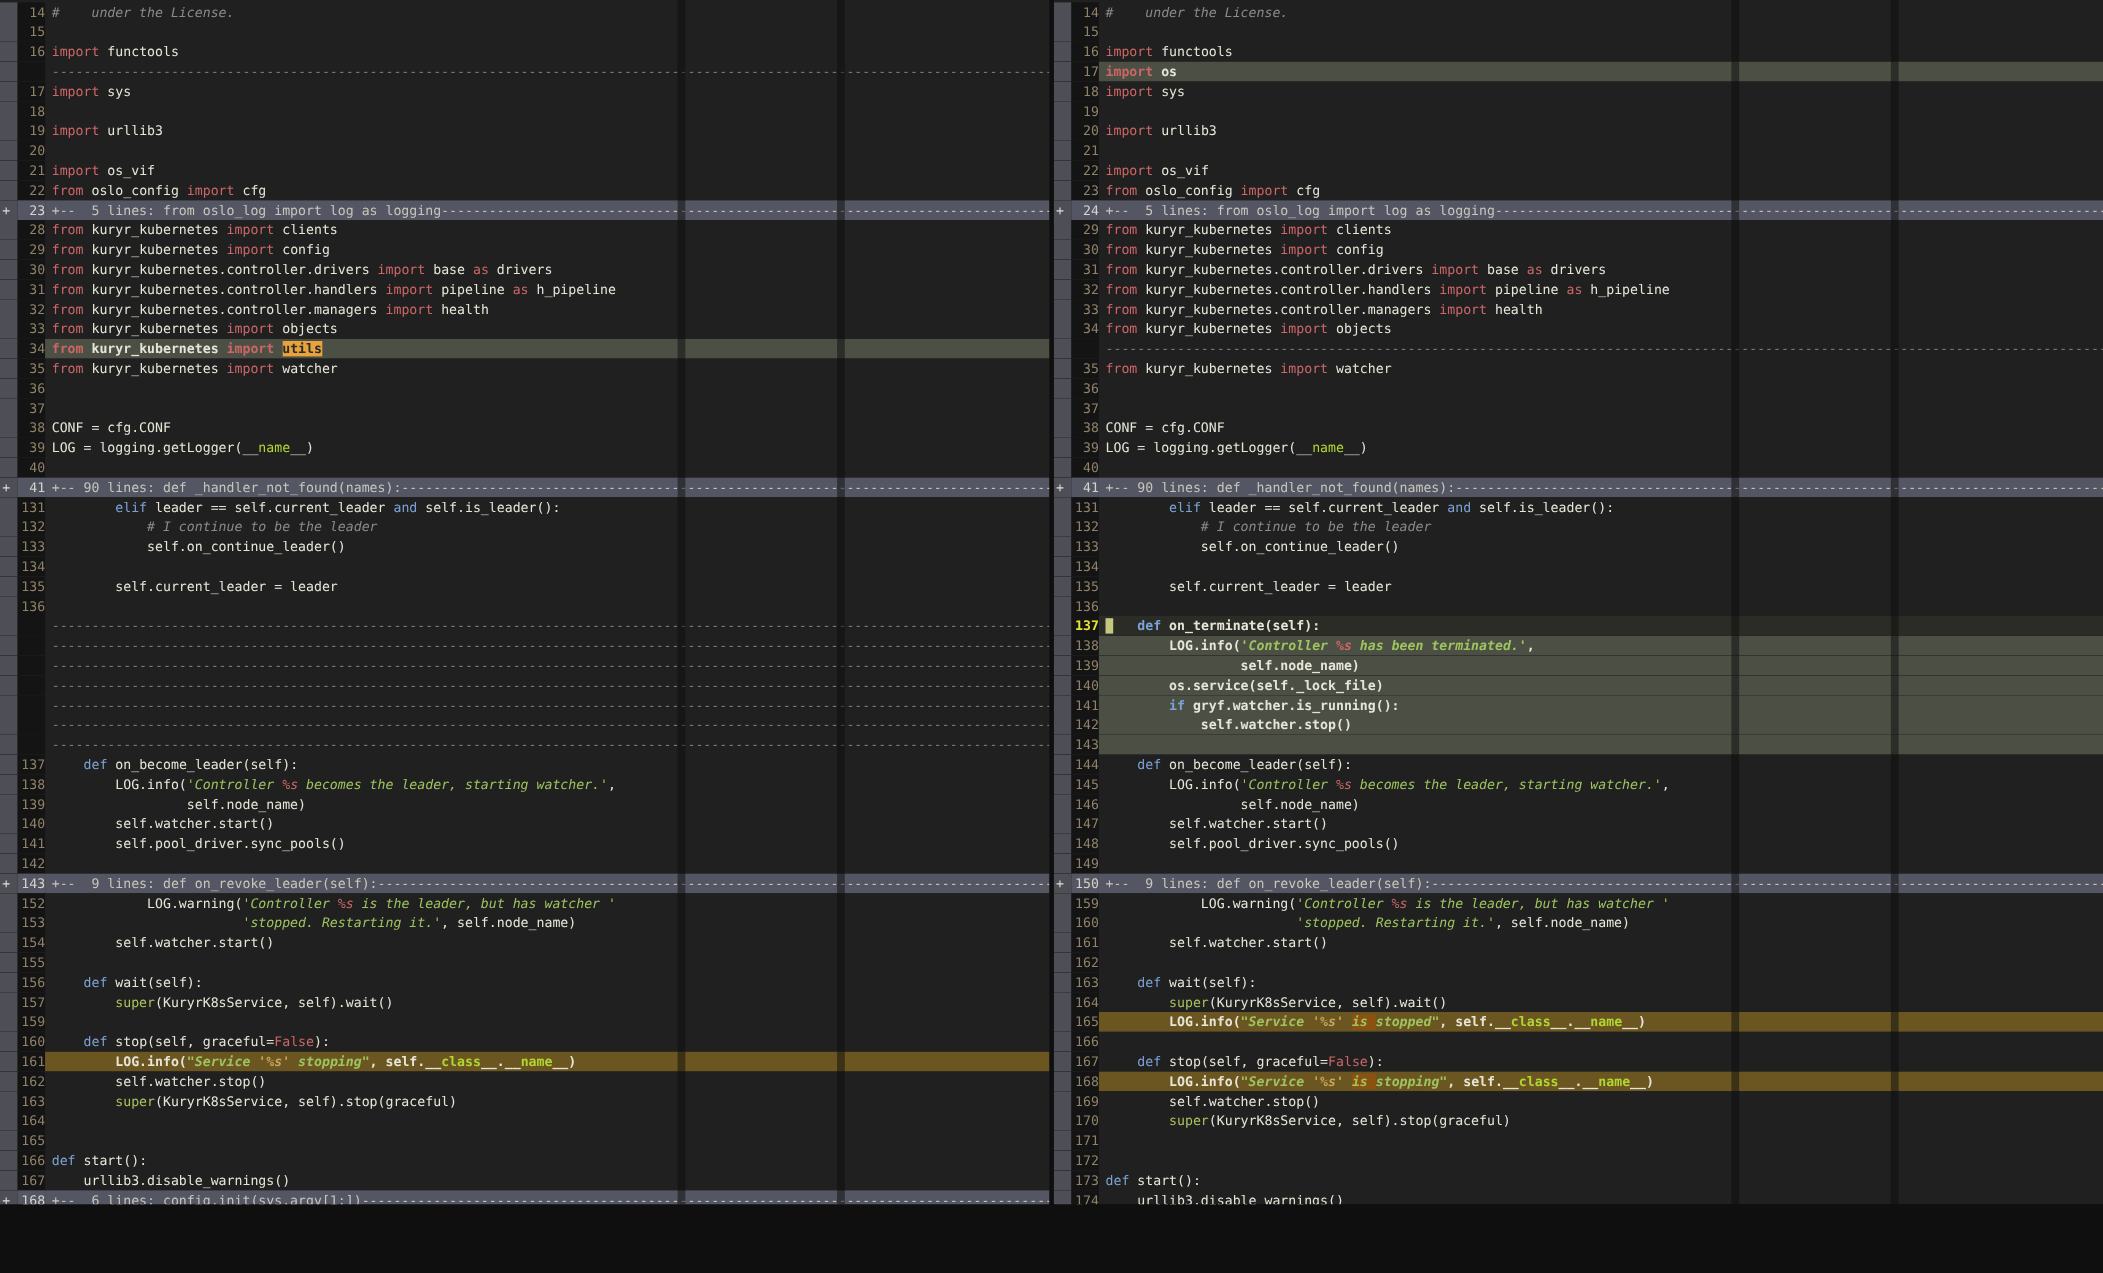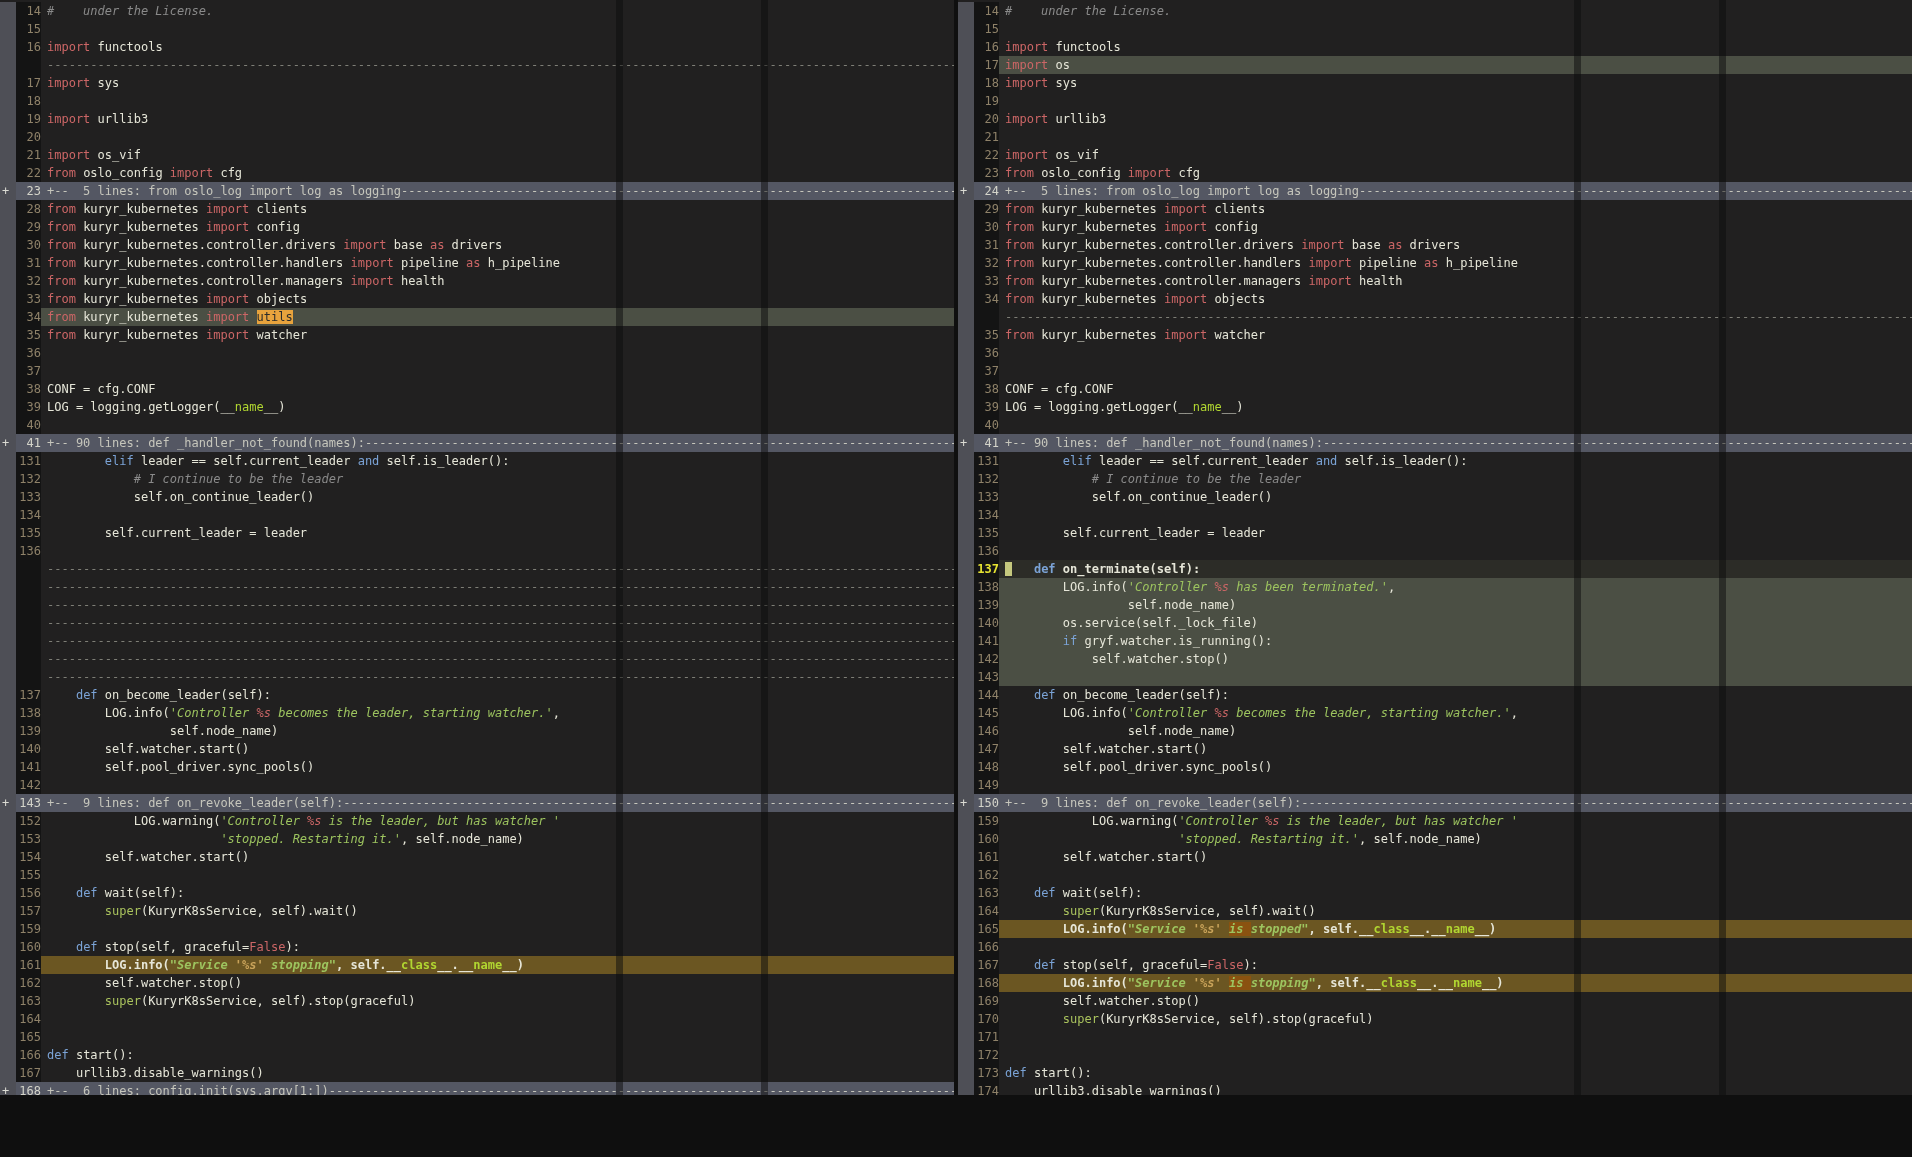--- a/index.html
+++ b/index.html
@@ -17,21 +17,21 @@
        line-height:18px;overflow:hidden;}
   .pane{position:absolute;top:0;width:954px;height:1120px;background:var(--bg);overflow:hidden;}
   #pane-left{left:0;} #pane-right{left:958px;}
   .rows{position:relative;padding-top:2px;}
   .row{display:flex;height:18px;white-space:pre;overflow:hidden;}
   .fc{flex:none;width:16px;background:var(--foldcolbg);color:#dcdcd4;padding-left:2px;box-sizing:border-box;}
   .num{flex:none;width:25px;text-align:right;color:var(--numfg);background:var(--numbg);}
   .code{flex:1;padding-left:6px;color:var(--fg);overflow:hidden;}
   .r-fold .num{background:var(--foldbg);color:#d4d4ca;}
   .r-fold .code{background:var(--foldbg);color:var(--foldfg);}
-  .r-add  .code{background:var(--addbg);font-weight:normal;}
+  .r-add  .code{background:var(--addbg);font-weight:bold;}
   .r-chg  .code{background:var(--chgbg);font-weight:bold;}
   .r-cur  .code{background:var(--curbg);font-weight:bold;}
   .r-cur  .num{color:var(--curnum);font-weight:bold;}
   .r-fill .code{color:var(--fill);}
   .n{color:var(--fg);} .k{color:var(--kw);} .st{color:var(--st);text-align:center;}
   .s{color:var(--str);font-style:italic;} .f{color:var(--kw);font-style:italic;}
   .c{color:var(--com);font-style:italic;margin-top:36px;} .bi{color:var(--bi);}
   .dw{color:var(--dw);} .tan{color:#c9a35a;font-style:italic;}
   .sr{background:var(--searchbg);color:var(--searchfg);}
   .sdt{background:var(--dtbg);color:var(--str);font-style:italic;}

